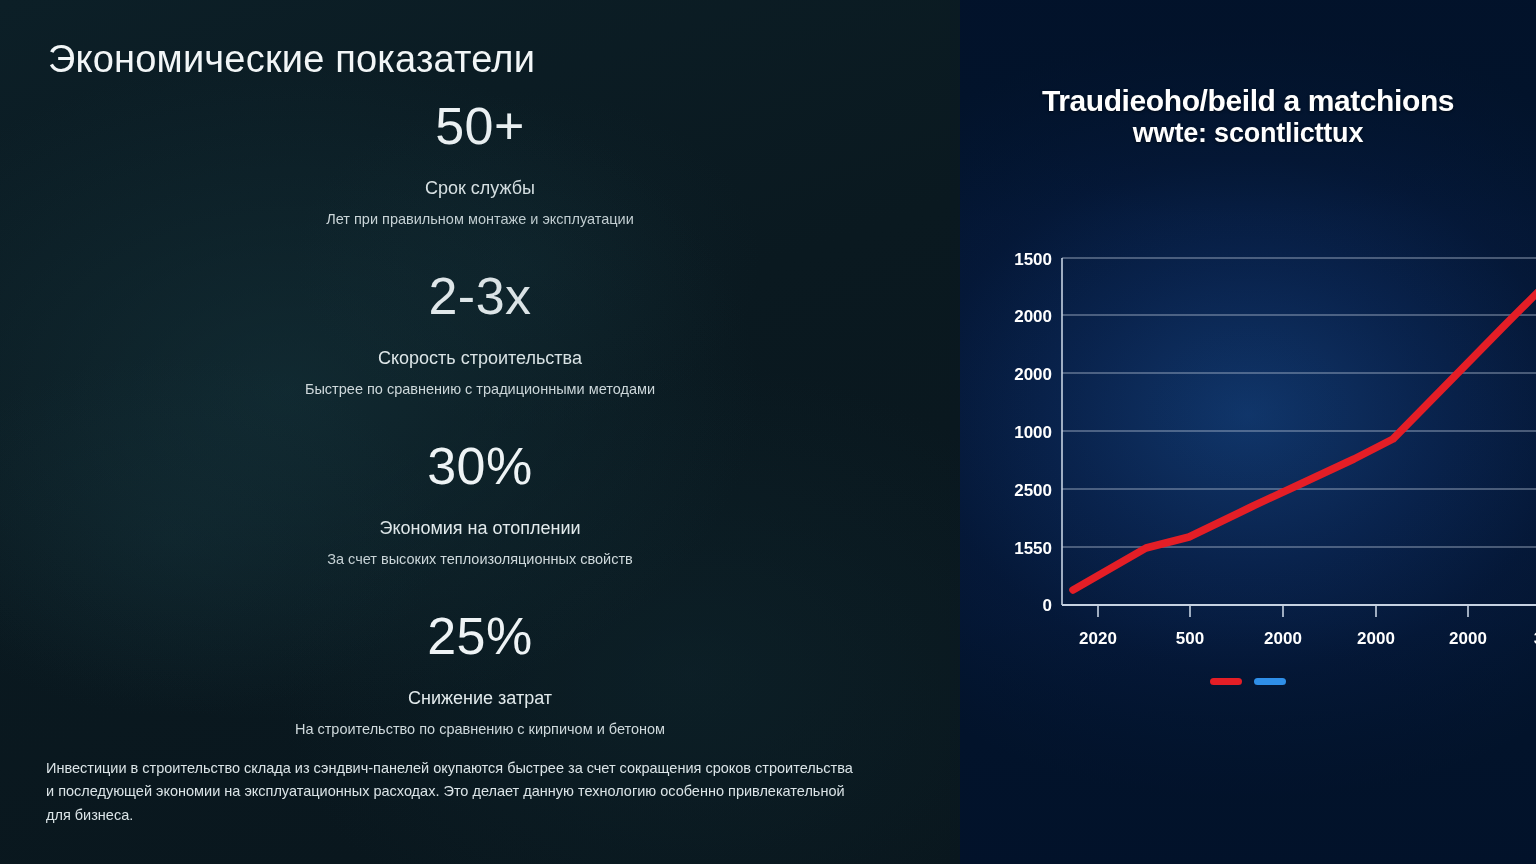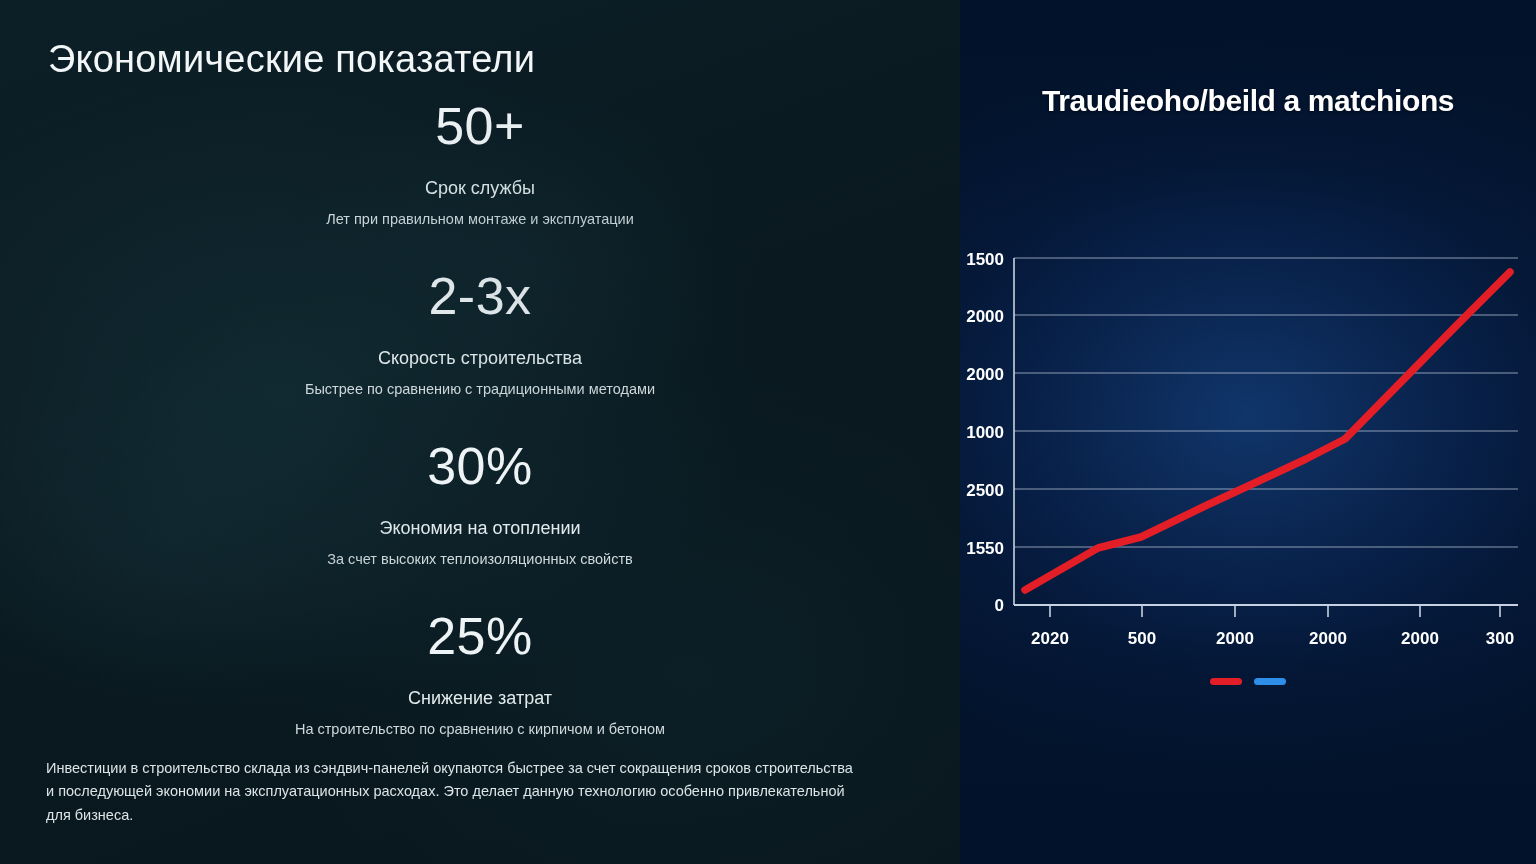--- a/index.html
+++ b/index.html
@@ -114,20 +114,21 @@
     text-shadow:0 1px 3px rgba(0,0,0,0.55);
   }
   .chart-title .line1 { font-size:30px; letter-spacing:-0.4px; line-height:1.1; }
   .chart-title .line2 { font-size:27px; letter-spacing:-0.2px; line-height:1.25; }
 
   .chart-area {
     position:absolute;
     left:0; top:0;
     width:576px; height:864px;
     z-index:3;
+    padding-left:48px;
   }
   .chart-svg { display:block; }
 
   .y-tick, .x-tick {
     fill:#ffffff;
     font-family:"Liberation Sans", sans-serif;
     font-size:17px;
     font-weight:700;
   }
   .y-tick { text-anchor:end; }
@@ -185,20 +186,21 @@
 
     </div>
 
     <div class="footnote">Инвестиции в строительство склада из сэндвич-панелей окупаются быстрее за счет сокращения сроков строительства и последующей экономии на эксплуатационных расходах. Это делает данную технологию особенно привлекательной для бизнеса.</div>
   </div>
 
   <div class="right-panel">
 
     <div class="chart-title">
       <div class="line1">Traudieoho/beild a matchions</div>
+      <div class="line2">wwte: scontlicttux</div>
     </div>
 
     <div class="chart-area">
       <svg class="chart-svg" width="576" height="864" viewBox="0 0 576 864">
 
         <g>
           <text class="y-tick" x="44" y="265">1500</text>
           <text class="y-tick" x="44" y="322">2000</text>
           <text class="y-tick" x="44" y="380">2000</text>
           <text class="y-tick" x="44" y="438">1000</text>

